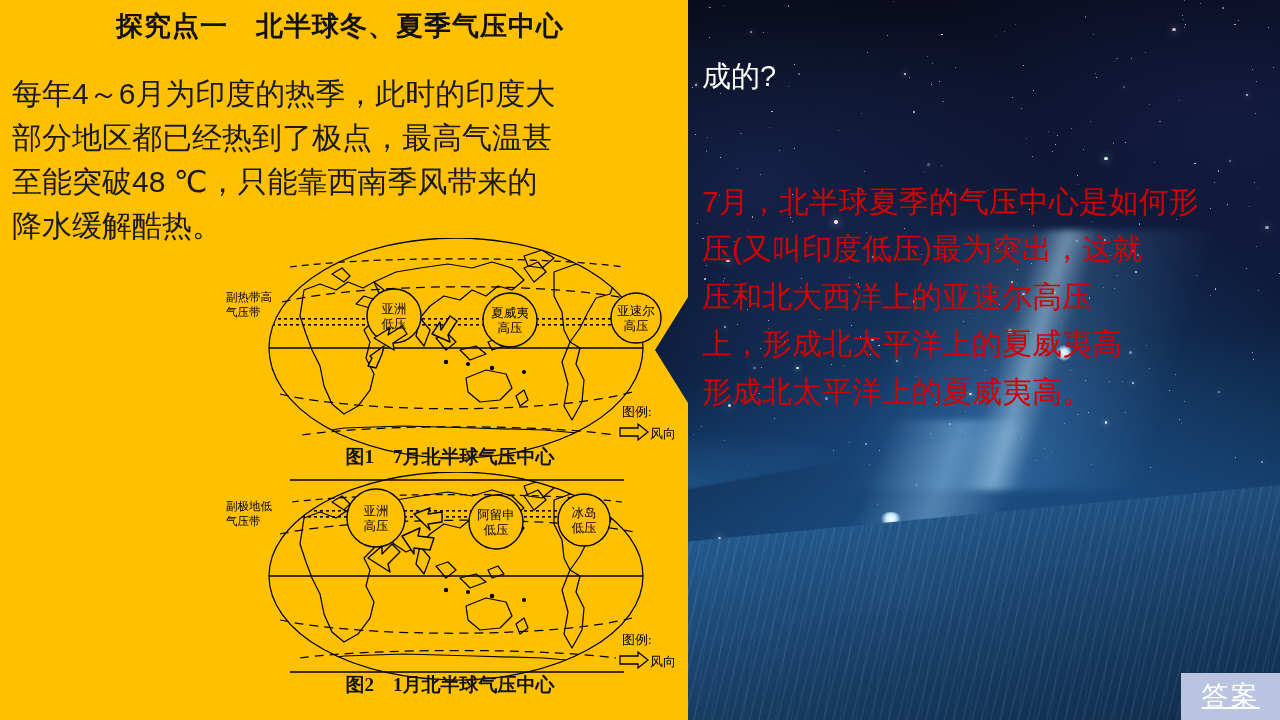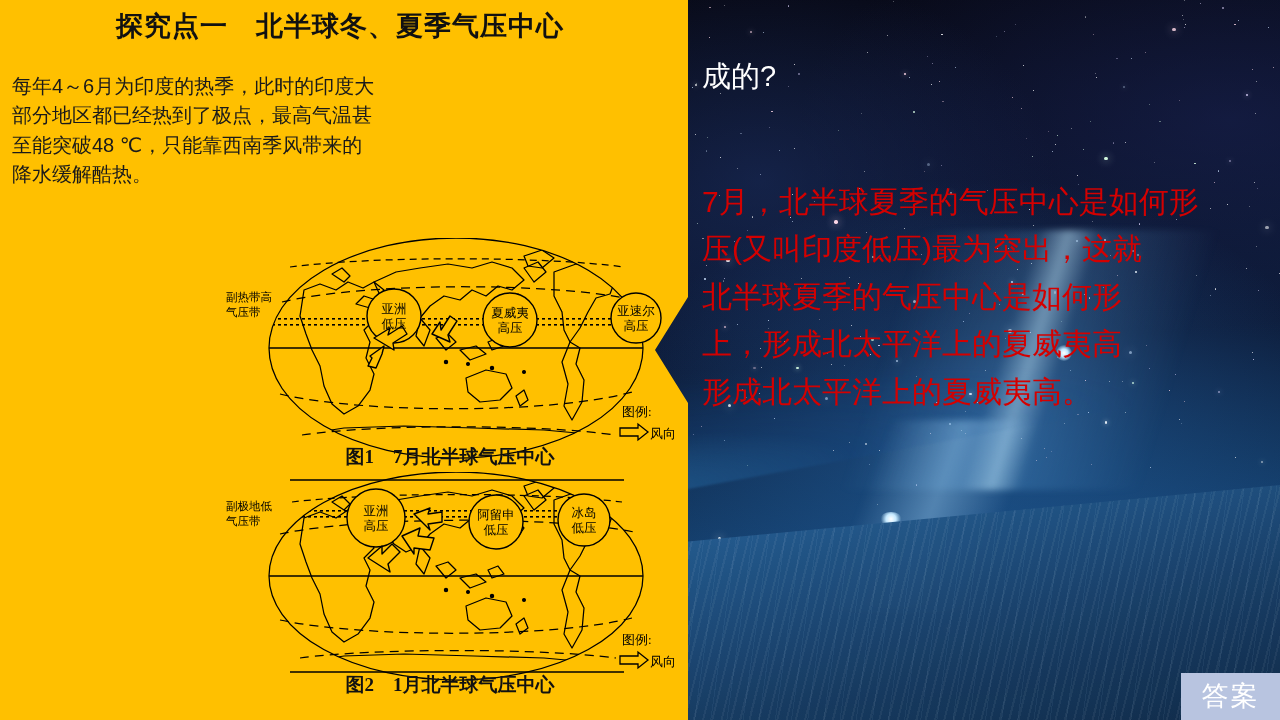--- a/index.html
+++ b/index.html
@@ -74,21 +74,21 @@
   }
   .panel-inner{position:absolute;left:0;top:0;width:688px;height:720px;}
 
   .slide-title{
     position:absolute;left:0;top:8px;width:680px;
     text-align:center;font-weight:bold;font-size:27px;color:#111;
     letter-spacing:1px;
   }
   .body-text{
     position:absolute;left:12px;top:72px;width:660px;
-    font-size:20px;line-height:1.47;color:#1a1a1a;
+    font-size:30px;line-height:1.47;color:#1a1a1a;
   }
   .body-text .l{display:block;white-space:pre;}
   .narrow{width:230px;}
   .narrow .l{display:block;}
 
   
   .map{position:absolute;}
   .map svg{display:block;}
   .map-caption{
     position:absolute;width:100%;text-align:center;
@@ -396,26 +396,26 @@
   <div class="earth"></div>
   <div class="limb"></div>
 
   <div class="q-text">
     <span class="l">成的?</span>
   </div>
 
   <div class="a-text" style="color: rgb(212, 0, 0);">
     <span class="l">7月，北半球夏季的气压中心是如何形</span>
     <span class="l">压(又叫印度低压)最为突出，这就</span>
-    <span class="l">北半球夏季的气压中心是如何形</span>
+    <span class="l">压和北大西洋上的亚速尔高压</span>
     <span class="l">上，形成北太平洋上的夏威夷高</span>
     <span class="l">形成北太平洋上的夏威夷高。</span>
   </div>
 
-  <div class="answer-btn" style="background: rgb(184, 196, 224); color: rgb(255, 255, 255);">答案</div>
+  <div class="answer-btn" style="background: rgb(184, 196, 224); color: rgb(255, 255, 255); text-decoration: underline;">答案</div>
 
   <div class="yellow-panel">
     <div class="panel-inner">
 
       <div class="slide-title">探究点一　北半球冬、夏季气压中心</div>
 
       <div class="body-text">
         <span class="l">每年4～6月为印度的热季，此时的印度大</span>
         <span class="l">部分地区都已经热到了极点，最高气温甚</span>
         <span class="l">至能突破48 ℃，只能靠西南季风带来的</span>

